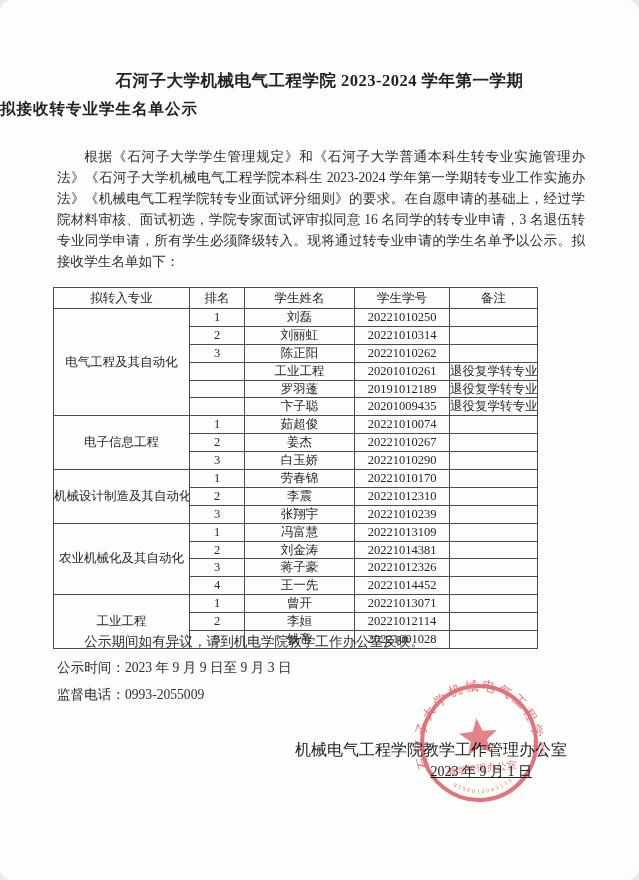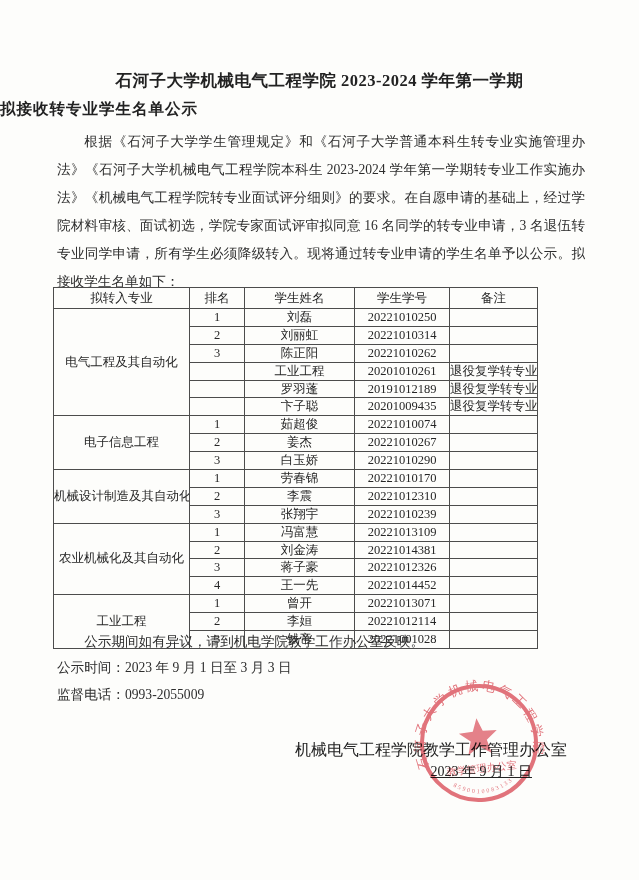--- a/index.html
+++ b/index.html
@@ -1,31 +1,31 @@
 <!DOCTYPE html>
 <html><head>
 <meta charset="utf-8">
 <style>
   html,body{margin:0;padding:0;}
   body{background:#e9e9e9;font-family:"Liberation Serif","DejaVu Serif",serif;}
   .page{
     position:relative;width:639px;height:880px;margin:0 auto;
-    background:#fdfdfb;color:#2d2d2d;overflow:hidden;
+    background:#fdfdfb;color:#2d2d2d;overflow:hidden;border-radius:12px;
   }
   .title1{
     position:absolute;top:70px;left:0;width:100%;text-align:center;
     font-size:16.5px;font-weight:700;letter-spacing:.5px;margin:0;color:#222;
   }
   .title2{
     position:absolute;top:99px;left:0;width:100%;text-align:left;
     font-size:15.5px;font-weight:700;letter-spacing:1px;margin:0;color:#222;
   }
   .intro{
-    position:absolute;top:128px;left:57px;width:528px;margin:0;
-    font-size:13.6px;line-height:28px;text-align:justify;text-indent:2em;
+    position:absolute;top:146px;left:57px;width:528px;margin:0;
+    font-size:13.6px;line-height:21px;text-align:justify;text-indent:2em;
   }
   table.roster{
     position:absolute;top:287px;left:53px;width:484px;
     border-collapse:collapse;table-layout:fixed;
     font-size:12.5px;color:#262626;
   }
   table.roster th,table.roster td{
     border:1px solid #4c4c4c;padding:0;text-align:center;vertical-align:middle;
     font-weight:normal;height:16.9px;line-height:15px;overflow:hidden;white-space:nowrap;
   }
@@ -188,21 +188,21 @@
         <tr>
           <td>3</td>
           <td>钱帝</td>
           <td>20221001028</td>
           <td></td>
         </tr>
       </tbody>
   </table>
 
   <p class="fline objection">公示期间如有异议，请到机电学院教学工作办公室反映。</p>
-  <p class="fline publicity">公示时间：2023 年 9 月 1 日至 3 月 3 日</p>
+  <p class="fline publicity">公示时间：2023 年 9 月 9 日至 9 月 3 日</p>
   <p class="fline supervision">监督电话：0993-2055009</p>
 
   <p class="office-line">机械电气工程学院教学工作管理办公室</p>
   <p class="date-line">2023 年 9 月 1 日</p>
 
   <div class="seal">
     <svg viewBox="0 0 150 150" width="150" height="150">
       <circle cx="75" cy="75" r="57" fill="none" stroke="#dd5560" stroke-width="4"></circle>
       <path id="sealArc" d="M 23,95 A 55,55 0 1 1 127,95" fill="none"></path>
       <text fill="#dd5560" font-size="13" letter-spacing="3">

